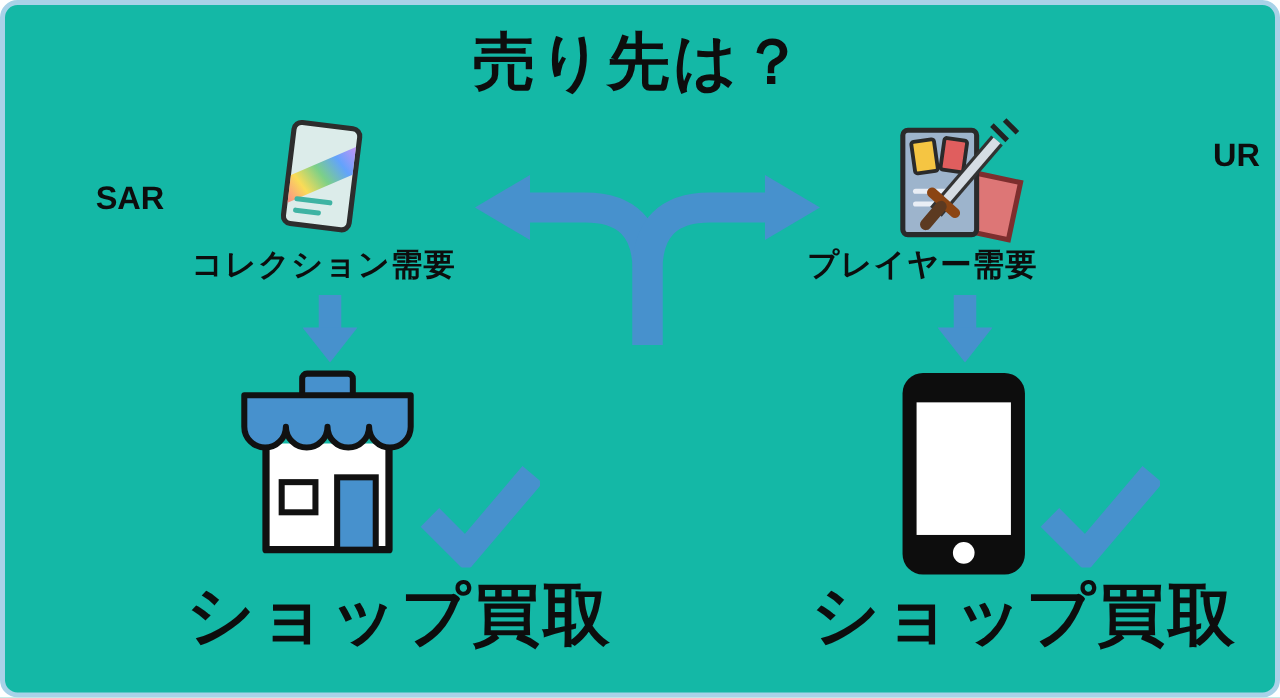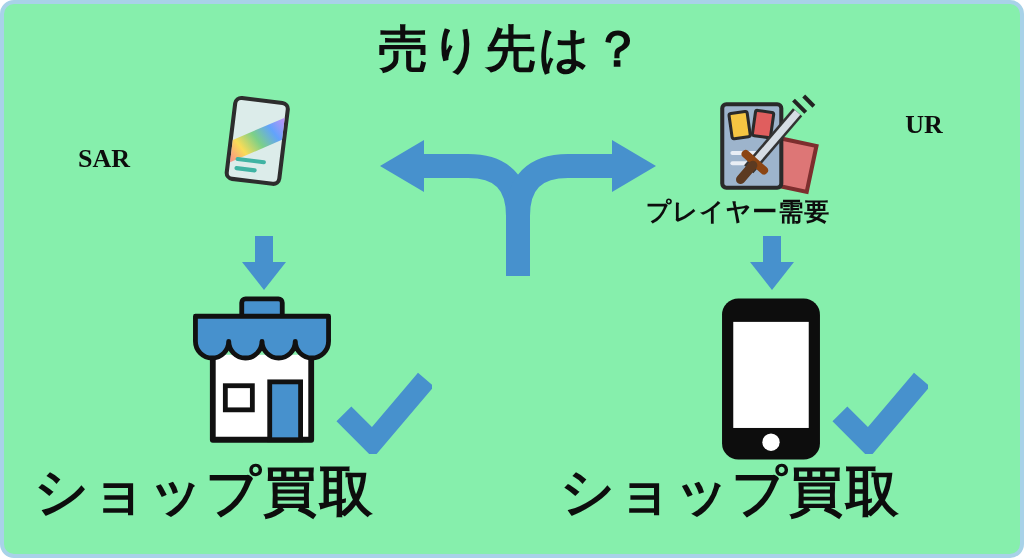--- a/index.html
+++ b/index.html
@@ -1,33 +1,33 @@
 <!DOCTYPE html>
 <html><head>
 <meta charset="utf-8">
 <style>
   html,body{margin:0;padding:0;background:#ffffff;}
   .stage{
     position:relative;width:1024px;height:558px;box-sizing:border-box;
-    background:#86efac;border:4px solid #a8d2e8;border-radius:14px;overflow:hidden;
-    font-family:Liberation Serif, serif;color:#111;
+    background:#14b8a6;border:4px solid #a8d2e8;border-radius:14px;overflow:hidden;
+    font-family:Liberation Sans, sans-serif;color:#111;
   }
   .abs{position:absolute;}
   .title{
     left:0;top:12px;width:100%;text-align:center;
     font-size:50px;font-weight:900;letter-spacing:3px;color:#0d0d0d;
   }
   .rarity{
     font-size:26px;font-weight:800;line-height:1.3;text-align:center;color:#0d0d0d;
   }
   .demand{
     font-size:25px;font-weight:800;text-align:center;color:#0d0d0d;letter-spacing:1px;
   }
   .dest-label{
-    font-size:54px;font-weight:900;text-align:left;color:#0d0d0d;letter-spacing:2px;
+    font-size:54px;font-weight:900;text-align:right;color:#0d0d0d;letter-spacing:2px;
   }
   svg{display:block;}
 </style>
 </head>
 <body>
 
 <div class="stage">
 
   <div class="abs title">売り先は？</div>
 
@@ -61,20 +61,21 @@
         <rect x="37" y="68" width="30" height="4" rx="2" fill="#3fb3a3"></rect>
         <rect x="37" y="77" width="22" height="4" rx="2" fill="#3fb3a3"></rect>
       </g>
       <path d="M16,4 Q16,18 16,18 Q16,18 30,18 Q16,18 16,18 Q16,18 16,32 Q16,18 16,18 Q2,18 2,18 Q16,18 16,18 Z" fill="#1a1a1a"></path>
       <path d="M8,40 Q8,47 8,47 Q8,47 15,47 Q8,47 8,47 Q8,47 8,54 Q8,47 8,47 Q1,47 1,47 Q8,47 8,47 Z" fill="#1a1a1a"></path>
       <path d="M96,76 Q96,85 96,85 Q96,85 105,85 Q96,85 96,85 Q96,85 96,94 Q96,85 96,85 Q87,85 87,85 Q96,85 96,85 Z" fill="#1a1a1a"></path>
       <path d="M48,20 Q48,26 48,26 Q48,26 54,26 Q48,26 48,26 Q48,26 48,32 Q48,26 48,26 Q42,26 42,26 Q48,26 48,26 Z" fill="#ffffff"></path>
     </svg>
   </div>
 
+  <div class="abs demand" style="left:142px;top:191px;width:226px;">コレクション需要</div>
 
   <div class="abs" style="left:238px;top:232px;width:44px;height:54px;">
     <svg width="44" height="54" viewBox="0 0 44 54">
       <rect x="13" y="0" width="18" height="28" fill="#4791cd"></rect>
       <polygon points="0,26 44,26 22,54" fill="#4791cd"></polygon>
     </svg>
   </div>
 
   <div class="abs" style="left:176px;top:290px;width:164px;height:168px;">
     <svg width="164" height="168" viewBox="0 0 170 172">
@@ -110,21 +111,21 @@
       <rect x="22" y="66" width="27" height="4" rx="2" fill="#e9eef5"></rect>
       <line x1="40" y1="74" x2="88" y2="18" stroke="#333333" stroke-width="12"></line>
       <line x1="40" y1="74" x2="88" y2="18" stroke="#d6dde4" stroke-width="7"></line>
       <line x1="37" y1="59" x2="55" y2="75" stroke="#8b4513" stroke-width="8" stroke-linecap="round"></line>
       <line x1="44" y1="70" x2="32" y2="84" stroke="#5c3a21" stroke-width="9" stroke-linecap="round"></line>
       <line x1="84" y1="6" x2="96" y2="18" stroke="#222" stroke-width="4"></line>
       <line x1="94" y1="2" x2="104" y2="12" stroke="#222" stroke-width="4"></line>
     </svg>
   </div>
 
-  <div class="abs rarity" style="left:836px;top:104px;width:168px;">
+  <div class="abs rarity" style="left:836px;top:104px;width:168px;text-align:right;">
     <div>UR</div>
   </div>
 
   <div class="abs demand" style="left:628px;top:191px;width:212px;">プレイヤー需要</div>
 
   <div class="abs" style="left:746px;top:232px;width:44px;height:54px;">
     <svg width="44" height="54" viewBox="0 0 44 54">
       <rect x="13" y="0" width="18" height="28" fill="#4791cd"></rect>
       <polygon points="0,26 44,26 22,54" fill="#4791cd"></polygon>
     </svg>

